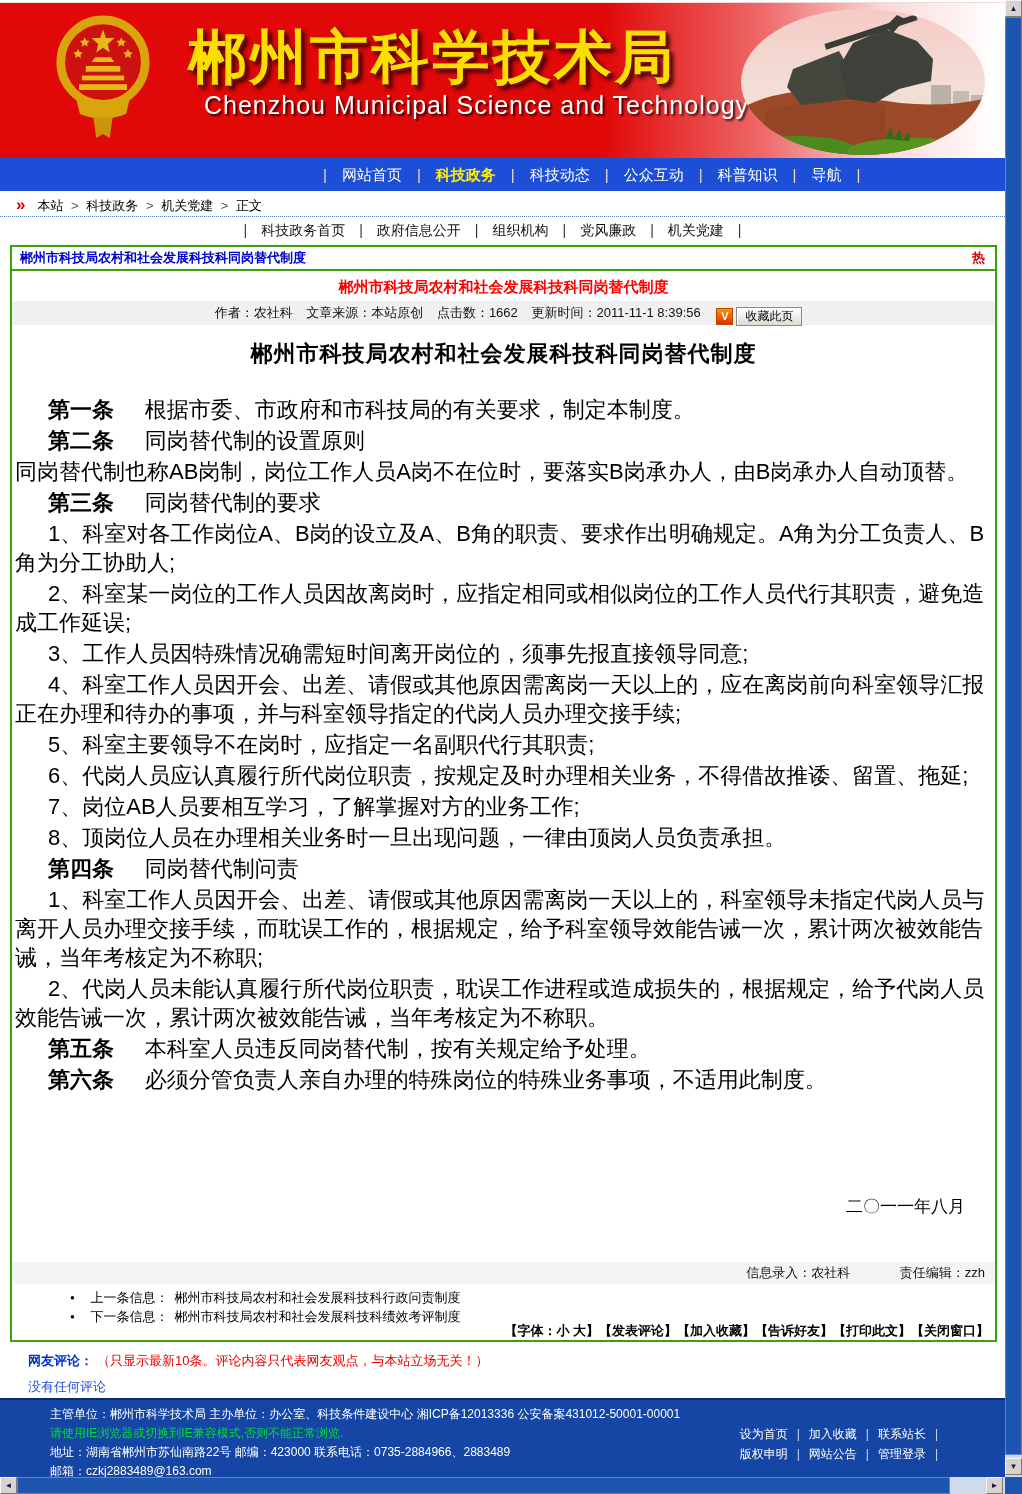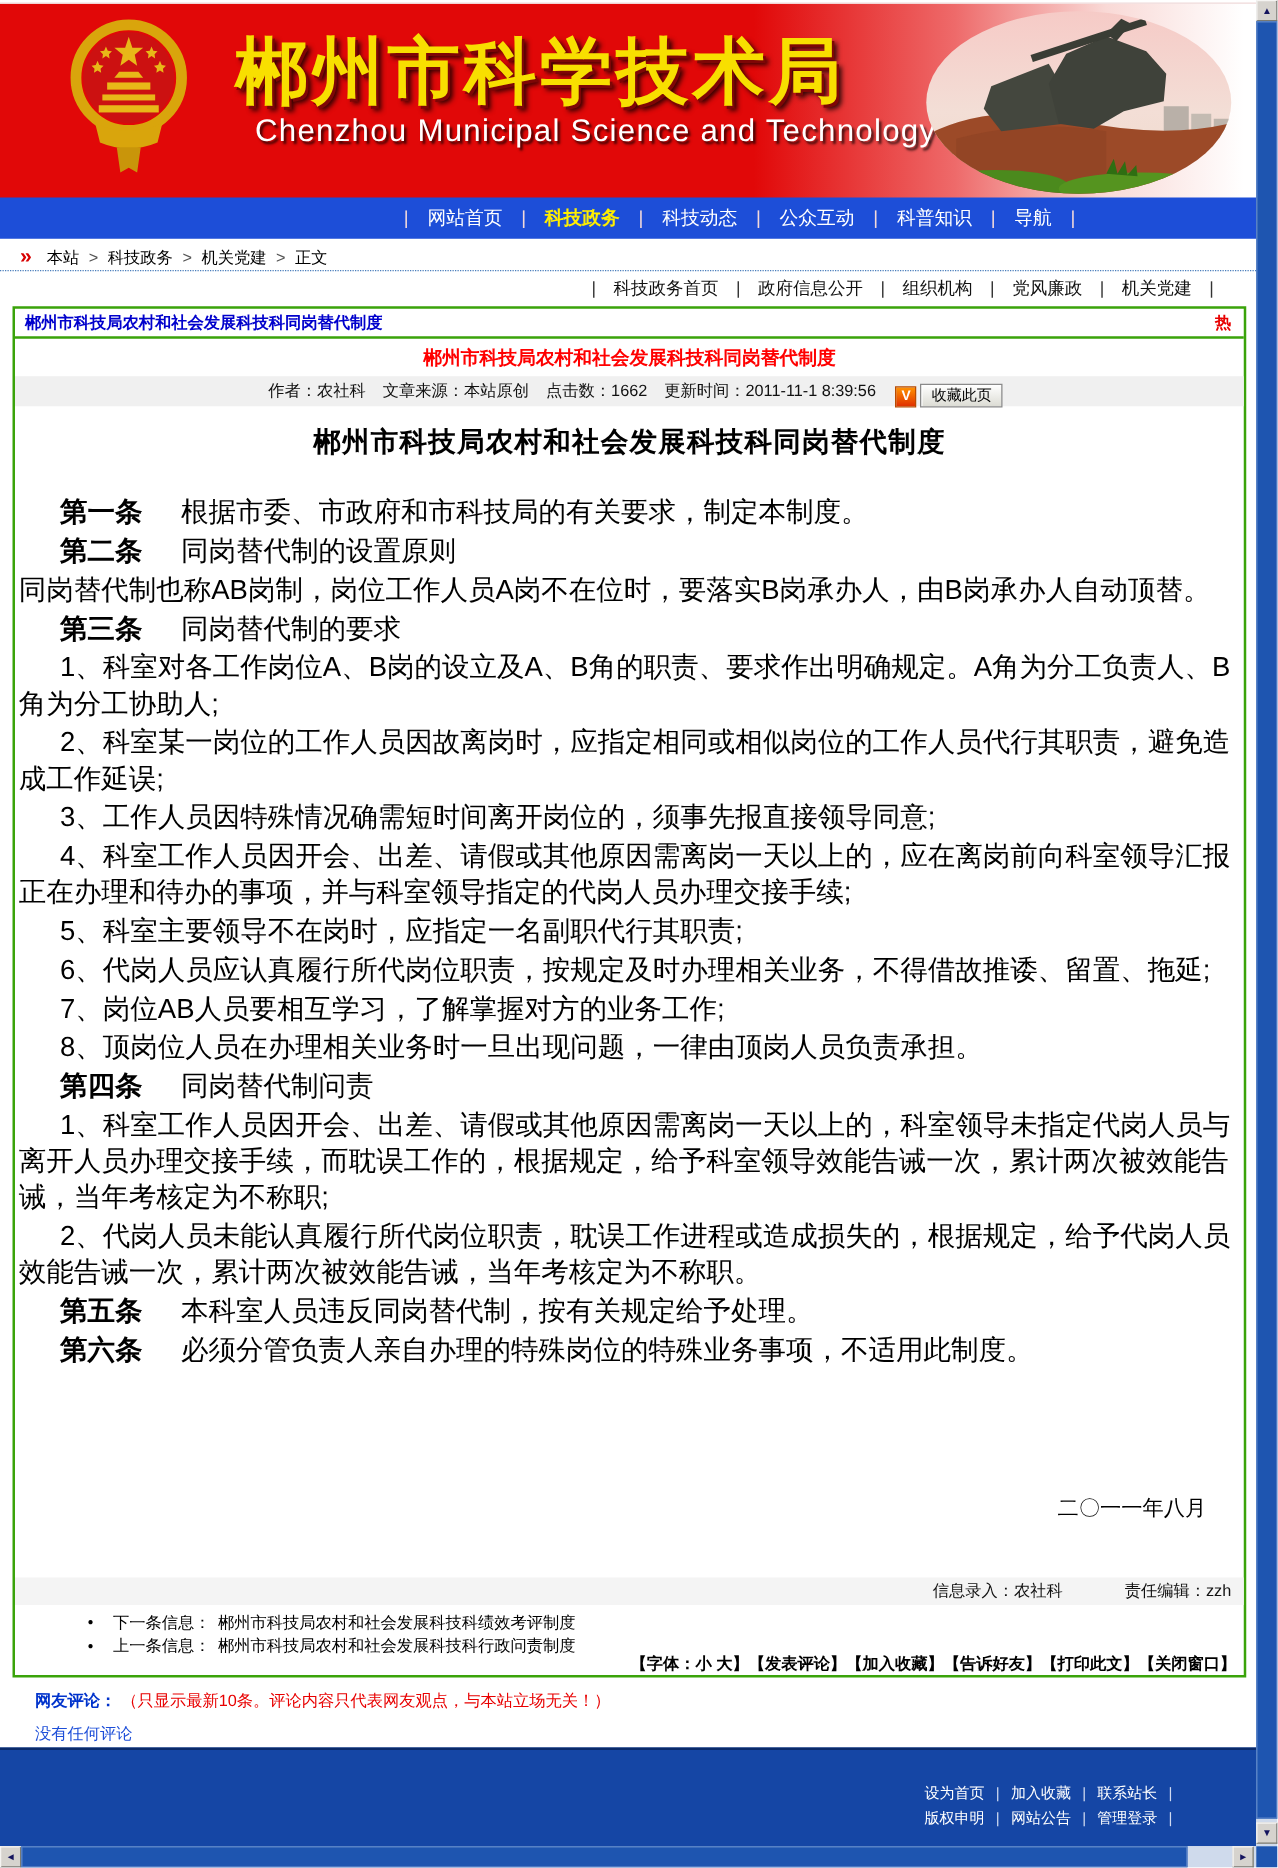--- a/index.html
+++ b/index.html
@@ -49,21 +49,21 @@
     font-size:13px;color:#000;line-height:23px;
     border-bottom:1px dotted #4a7ebb;
   }
   .bc-arrows{color:#d80000;font-weight:bold;font-size:17px;margin:0 14px 0 16px;letter-spacing:-2px;}
   .bc-item{cursor:pointer;}
   .bc-item:not(:last-child)::after{content:" > ";color:#555;margin:0 4px;}
 
   
   .snav{
     position:absolute;left:0;top:217px;width:985px;height:27px;
-    font-size:14px;color:#111;line-height:27px;text-align:right;padding-right:20px;
+    font-size:14px;color:#111;line-height:27px;text-align:center;padding-right:20px;
   }
   .snav-item{cursor:pointer;}
   .snav-item::before{content:"|";margin:0 14px;color:#333;}
   .snav-item:last-child::after{content:"|";margin:0 14px;color:#333;}
 
   
   .box{
     position:absolute;left:10px;top:245px;width:983px;
     border:2px solid #3aa30a;background:#fff;box-sizing:content-box;
   }
@@ -250,40 +250,46 @@
       <div class="date-line">二〇一一年八月</div>
     </div>
 
     <div class="entry-bar">
       <span>信息录入：</span><span class="gap">农社科</span>
       <span>责任编辑：</span><span>zzh</span>
     </div>
 
     <div class="related">
       <div class="rel-row">
-        <span>下一条信息：</span><span class="rel-title">郴州市科技局农村和社会发展科技科绩效考评制度</span>
+        <span>上一条信息：</span><span class="rel-title">郴州市科技局农村和社会发展科技科行政问责制度</span>
       </div>
       <div class="rel-row">
-        <span>上一条信息：</span><span class="rel-title">郴州市科技局农村和社会发展科技科行政问责制度</span>
+        <span>下一条信息：</span><span class="rel-title">郴州市科技局农村和社会发展科技科绩效考评制度</span>
       </div>
     </div>
 
     <div class="actions">
       <span class="action-item">【字体：小 大】</span><span class="action-item">【发表评论】</span><span class="action-item">【加入收藏】</span><span class="action-item">【告诉好友】</span><span class="action-item">【打印此文】</span><span class="action-item">【关闭窗口】</span>
     </div>
   </div>
 
   <div class="comments">
     <div class="cm-line1">
       <span class="cm-label">网友评论：</span><span class="cm-notice">（只显示最新10条。评论内容只代表网友观点，与本站立场无关！）</span>
     </div>
     <div class="cm-empty">没有任何评论</div>
   </div>
 
   <div class="footer">
+    <div class="f-left">
+      <div>主管单位：郴州市科学技术局 主办单位：办公室、科技条件建设中心 湘ICP备12013336 公安备案431012-50001-00001</div>
+      <div class="f-notice">请使用IE浏览器或切换到IE兼容模式,否则不能正常浏览.</div>
+      <div>地址：湖南省郴州市苏仙南路22号 邮编：423000 联系电话：0735-2884966、2883489</div>
+      <div>邮箱：czkj2883489@163.com</div>
+    </div>
     <div class="f-right">
       <div>
         <span class="flink">设为首页</span><span class="flink">加入收藏</span><span class="flink">联系站长</span>
       </div>
       <div>
         <span class="flink">版权申明</span><span class="flink">网站公告</span><span class="flink">管理登录</span>
       </div>
     </div>
   </div>
 

